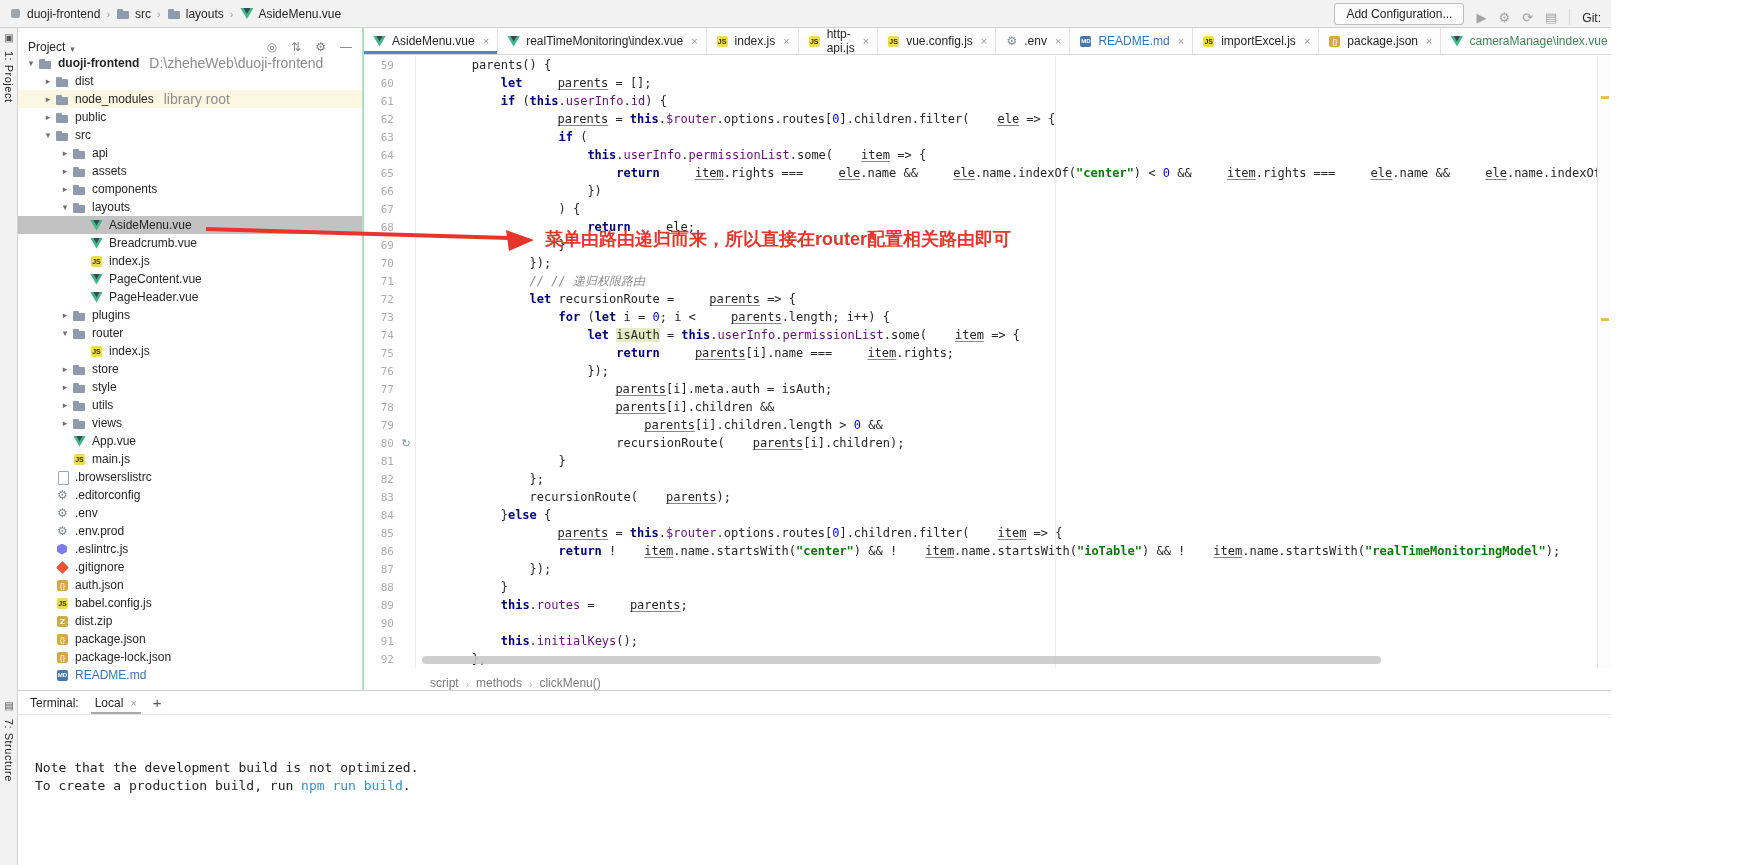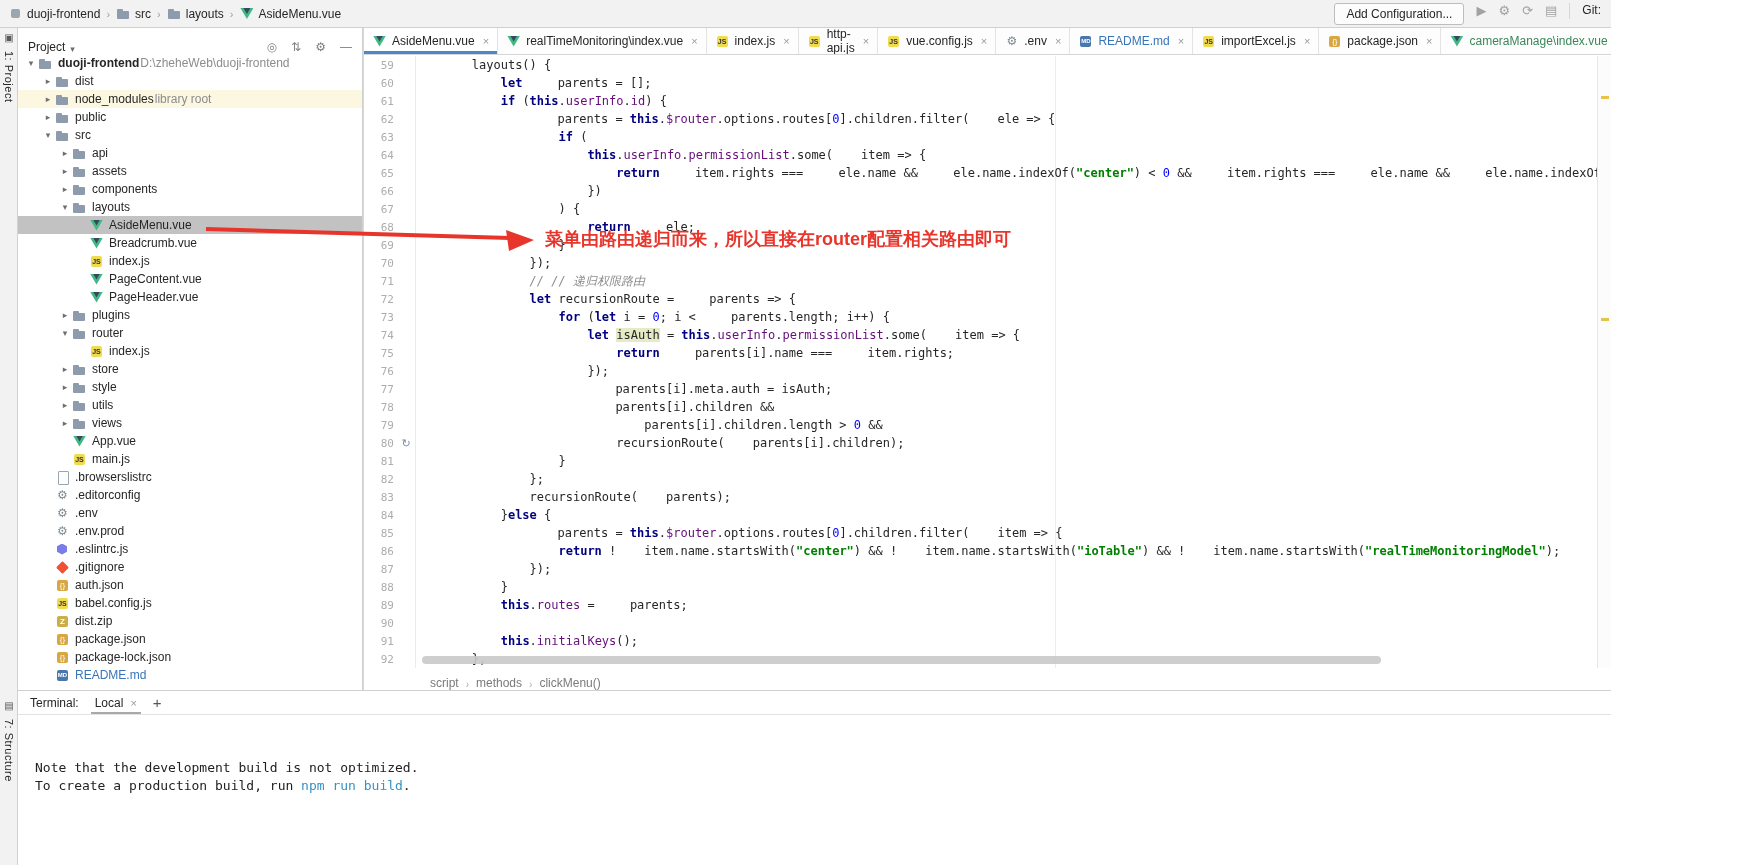--- a/index.html
+++ b/index.html
@@ -1,25 +1,25 @@
 <!DOCTYPE html>
 <html><head>
 <meta charset="utf-8">
 <style>
   * { margin:0; padding:0; box-sizing:border-box; }
   body { font-family:"Liberation Sans", sans-serif; background:#fff; }
-  .app { position:relative; width:1611px; height:865px; overflow:hidden; background:#fde047; }
+  .app { position:relative; width:1611px; height:865px; overflow:hidden; background:#86efac; }
 
   
   .titlebar { position:absolute; left:0; top:0; width:100%; height:28px; background:#F2F2F2;
               border-bottom:1px solid #D1D1D1; display:flex; align-items:center; }
   .bc { display:flex; align-items:center; gap:3px; padding-left:8px; font-size:12px; color:#262626; }
   .bc-item { display:flex; align-items:center; gap:4px; cursor:default; }
   .bc-sep { color:#9E9E9E; font-size:11px; margin:0 3px; }
-  .tb-right { margin-left:auto; display:flex; align-items:flex-start; gap:12px; padding-right:10px; }
+  .tb-right { margin-left:auto; display:flex; align-items:flex-end; gap:12px; padding-right:10px; }
   .add-config { border:1px solid #BDBDBD; background:#FCFCFC; border-radius:3px; font-size:12px;
                 padding:3px 11px; color:#262626; font-family:"Liberation Sans",sans-serif; }
   .tbicon { color:#A2A2A2; font-size:13px; }
   .tb-sep { width:1px; height:16px; background:#D6D6D6; }
   .git-label { font-size:12px; color:#262626; }
 
   
   .left-strip { position:absolute; left:0; top:28px; width:18px; bottom:0; background:#F2F2F2;
                 border-right:1px solid #D1D1D1; }
   .strip-group { position:absolute; left:0; width:18px; display:flex; flex-direction:column; align-items:center; gap:8px; }
@@ -35,21 +35,21 @@
   .pp-dd { font-size:9px; color:#6E6E6E; margin-left:5px; }
   .pp-icons { margin-left:auto; display:flex; gap:14px; color:#7F7F7F; font-size:12px; }
   .tree { position:absolute; top:26px; left:0; right:0; bottom:0; font-size:12px; color:#262626; }
   .row { height:18px; display:flex; align-items:center; white-space:nowrap; cursor:default; }
   .row.sel { background:#C2C2C2; }
   .row.lib { background:#FBF7E0; }
   .chev { width:14px; text-align:center; color:#6E6E6E; font-size:9px; flex:none; }
   .lbl { margin-left:5px; }
   .lbl.bold { font-weight:bold; }
   .lbl.blue { color:#3875B8; }
-  .sfx { color:#8C8C8C; margin-left:1px; font-size:12px;text-align:right; }
+  .sfx { color:#8C8C8C; margin-left:10px; font-size:14px;text-align:right; }
 
   
   .ic { width:15px; height:15px; position:relative; flex:none; display:inline-flex; align-items:center; justify-content:center; }
   .ic-folder::before { content:""; position:absolute; left:1px; top:5px; width:12px; height:8px; background:#8E9BAC; border-radius:1px; }
   .ic-folder::after  { content:""; position:absolute; left:1px; top:3px; width:6px; height:3px; background:#8E9BAC; border-radius:1px 1px 0 0; }
   .ic-window::before { content:""; position:absolute; inset:3px; background:#9AA7B0; border-radius:2px; }
   .ic-vue::before { content:""; position:absolute; left:1px; top:2px; width:13px; height:11px; background:#41B883;
                     clip-path:polygon(0 0,100% 0,50% 100%); }
   .ic-vue::after  { content:""; position:absolute; left:4px; top:2px; width:7px; height:6px; background:#35495E;
                     clip-path:polygon(0 0,100% 0,50% 100%); }
@@ -88,21 +88,21 @@
   .ln { width:34px; flex:none; text-align:right; color:#ADADAD; font-family:"DejaVu Sans Mono",monospace;
         font-size:11px; padding-right:4px; }
   .gi { width:16px; flex:none; font-size:11px; color:#7A8AA0; text-align:center; }
   .ct { white-space:pre; font-family:"DejaVu Sans Mono",monospace; font-size:12px; color:#262626; }
   .t-p { color:#262626; }
   .t-k { color:#000080; font-weight:bold; }
   .t-s { color:#008000; font-weight:bold; }
   .t-n { color:#0000FF; }
   .t-c { color:#8C8C8C; font-style:italic; }
   .t-f { color:#660E7A; }
-  .t-u { color:#262626; text-decoration-color:#888; text-underline-offset:2px;padding-left:28px; }
+  .t-u { color:#262626; text-decoration:underline; text-decoration-color:#888; text-underline-offset:2px;padding-left:28px; }
   .t-h { background:#E4EBC5; color:#262626; }
 
   .hscroll { position:absolute; left:58px; right:230px; bottom:26px; height:8px; background:#C9C9C9;
              border-radius:4px; opacity:0.9; }
   .ed-breadcrumb { position:absolute; left:0; right:0; bottom:0; height:22px; display:flex; align-items:flex-end;
                    padding-left:66px; font-size:12px; color:#7A7A7A; gap:7px; background:#fff; }
   .edbc-sep { color:#ADADAD; font-size:10px; }
   .stripe { position:absolute; top:28px; right:0; width:14px; bottom:22px; border-left:1px solid #E6E6E6; background:#FCFCFC; }
   .mark { position:absolute; left:3px; width:8px; height:3px; background:#E8C34C; }
 
@@ -418,21 +418,21 @@
           <span class="close">×</span>
         </div>
       </div>
     <div class="codewrap">
       <div class="gutterline"></div>
       <div class="margin-guide"></div>
       <div>
           <div class="cl">
             <span class="ln">59</span>
             <span class="gi"></span>
-            <span class="ct"><span class="t-p">        layouts() {</span></span>
+            <span class="ct"><span class="t-p">        parents() {</span></span>
           </div>
           <div class="cl">
             <span class="ln">60</span>
             <span class="gi"></span>
             <span class="ct"><span class="t-p">            </span><span class="t-k">let</span><span class="t-p"> </span><span class="t-u">parents</span><span class="t-p"> = [];</span></span>
           </div>
           <div class="cl">
             <span class="ln">61</span>
             <span class="gi"></span>
             <span class="ct"><span class="t-p">            </span><span class="t-k">if</span><span class="t-p"> (</span><span class="t-k">this</span><span class="t-p">.</span><span class="t-f">userInfo</span><span class="t-p">.</span><span class="t-f">id</span><span class="t-p">) {</span></span>

